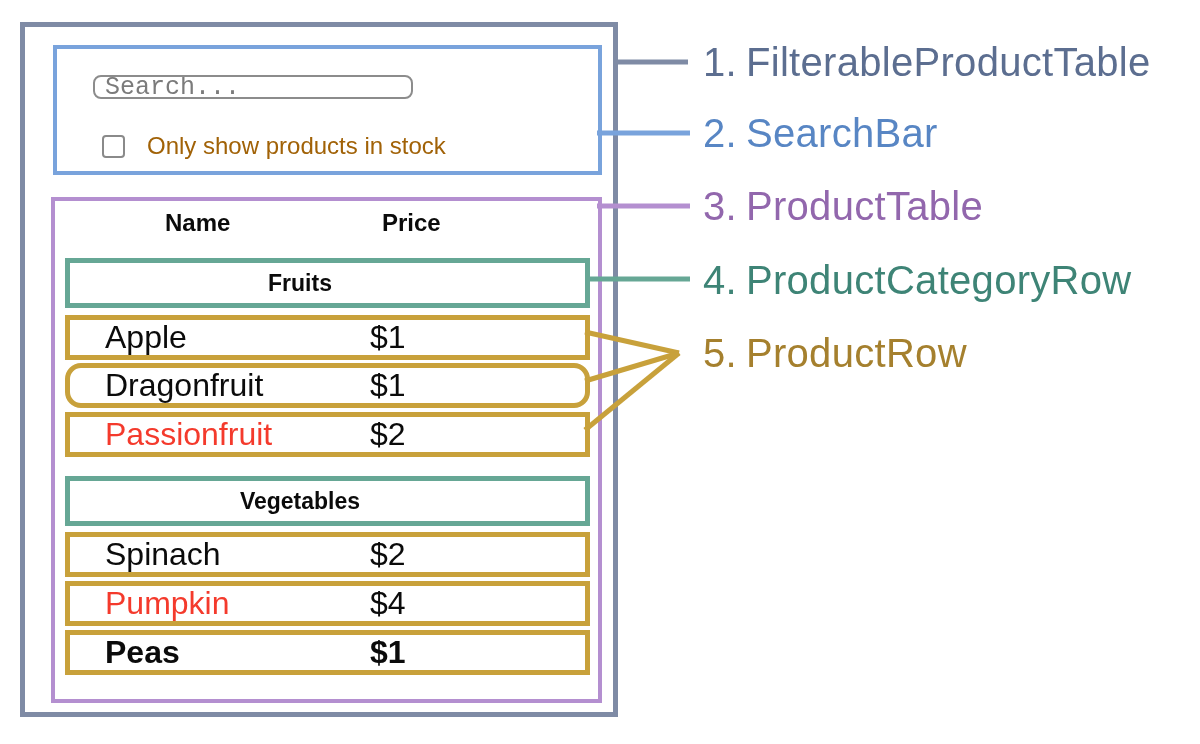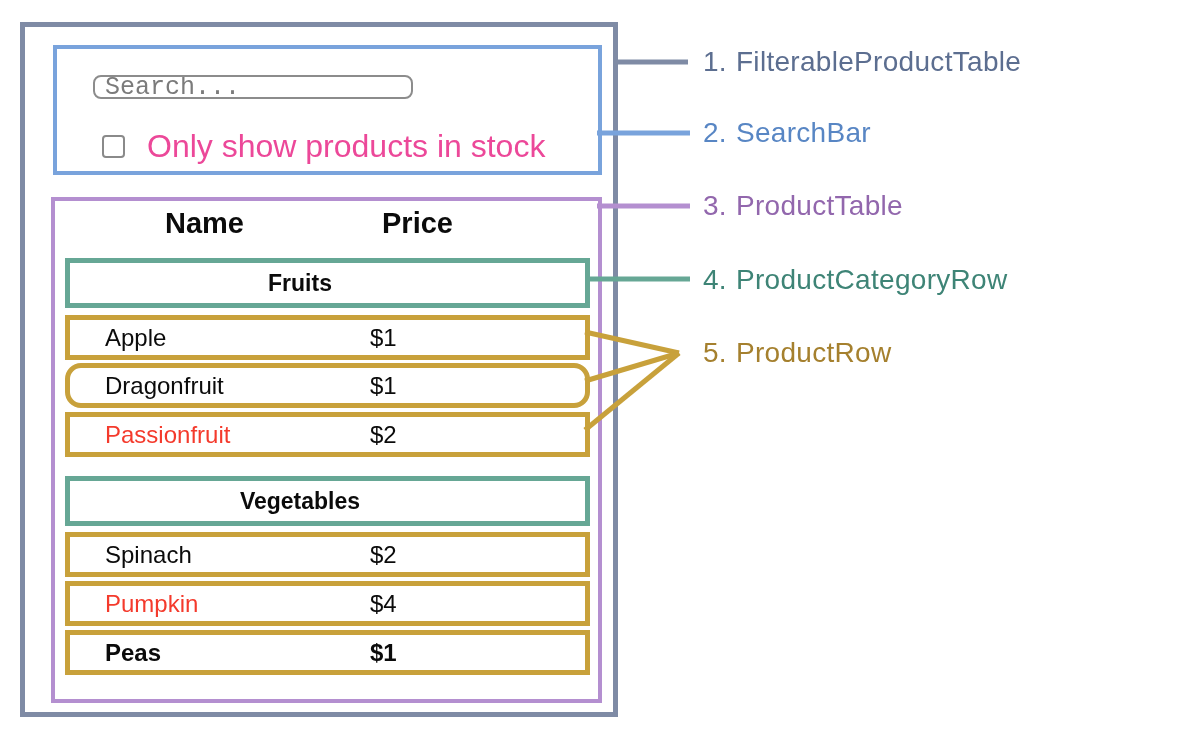--- a/index.html
+++ b/index.html
@@ -32,53 +32,53 @@
     outline: none; background: #fff;
   }
   .search-input::placeholder { color: #7B7B7B; opacity: 1; }
   .checkbox {
     left: 97px; top: 130px; width: 23px; height: 23px;
     border: 2px solid #8A8A8A; border-radius: 4px; background: #fff;
     cursor: pointer;
   }
   .stock-label {
     left: 142px; top: 127px; height: 28px; line-height: 28px;
-    font-size: 32px; color: #ec4899; white-space: nowrap;
+    font-size: 24px; color: #a16207; white-space: nowrap;
   }
   .table-box {
     left: 46px; top: 192px; width: 551px; height: 506px;
     border: 4px solid #B48FD0;
   }
   .col-header {
     top: 204px; height: 28px; line-height: 28px;
-    font-size: 29px; font-weight: bold; color: #0B0B0B; white-space: nowrap;
+    font-size: 24px; font-weight: bold; color: #0B0B0B; white-space: nowrap;
   }
   .col-header.name  { left: 160px; }
   .col-header.price { left: 377px; }
 
   .category-row {
     left: 60px; width: 525px; height: 50px;
     border: 5px solid #66A795; background: #fff;
     text-align: center; padding-right: 55px;
     font-size: 23px; font-weight: bold; color: #0B0B0B;
     line-height: 40px;
   }
   .product-row {
     left: 60px; width: 525px; height: 45px;
     border: 5px solid #C8A13B; background: #fff;
-    line-height: 35px; font-size: 24px; color: #0B0B0B;
+    line-height: 35px; font-size: 32px; color: #0B0B0B;
   }
   .product-row .p-name  { position: absolute; left: 35px; white-space: nowrap; }
   .product-row .p-price { position: absolute; left: 300px; white-space: nowrap; }
   .oos { color: #F43A2C; }
 
   
   .legend-item {
     left: 703px; height: 38px; line-height: 38px;
-    font-size: 28px; font-weight: 500; letter-spacing: 0.3px;
+    font-size: 40px; font-weight: 500; letter-spacing: 0.3px;
     white-space: nowrap;
   }
   .legend-item .num { margin-right: 9px; }
   .lg-1 { color: #5C6E90; }
   .lg-2 { color: #5886C4; }
   .lg-3 { color: #9267AD; }
   .lg-4 { color: #3E8476; }
   .lg-5 { color: #A5802E; }
 
   

